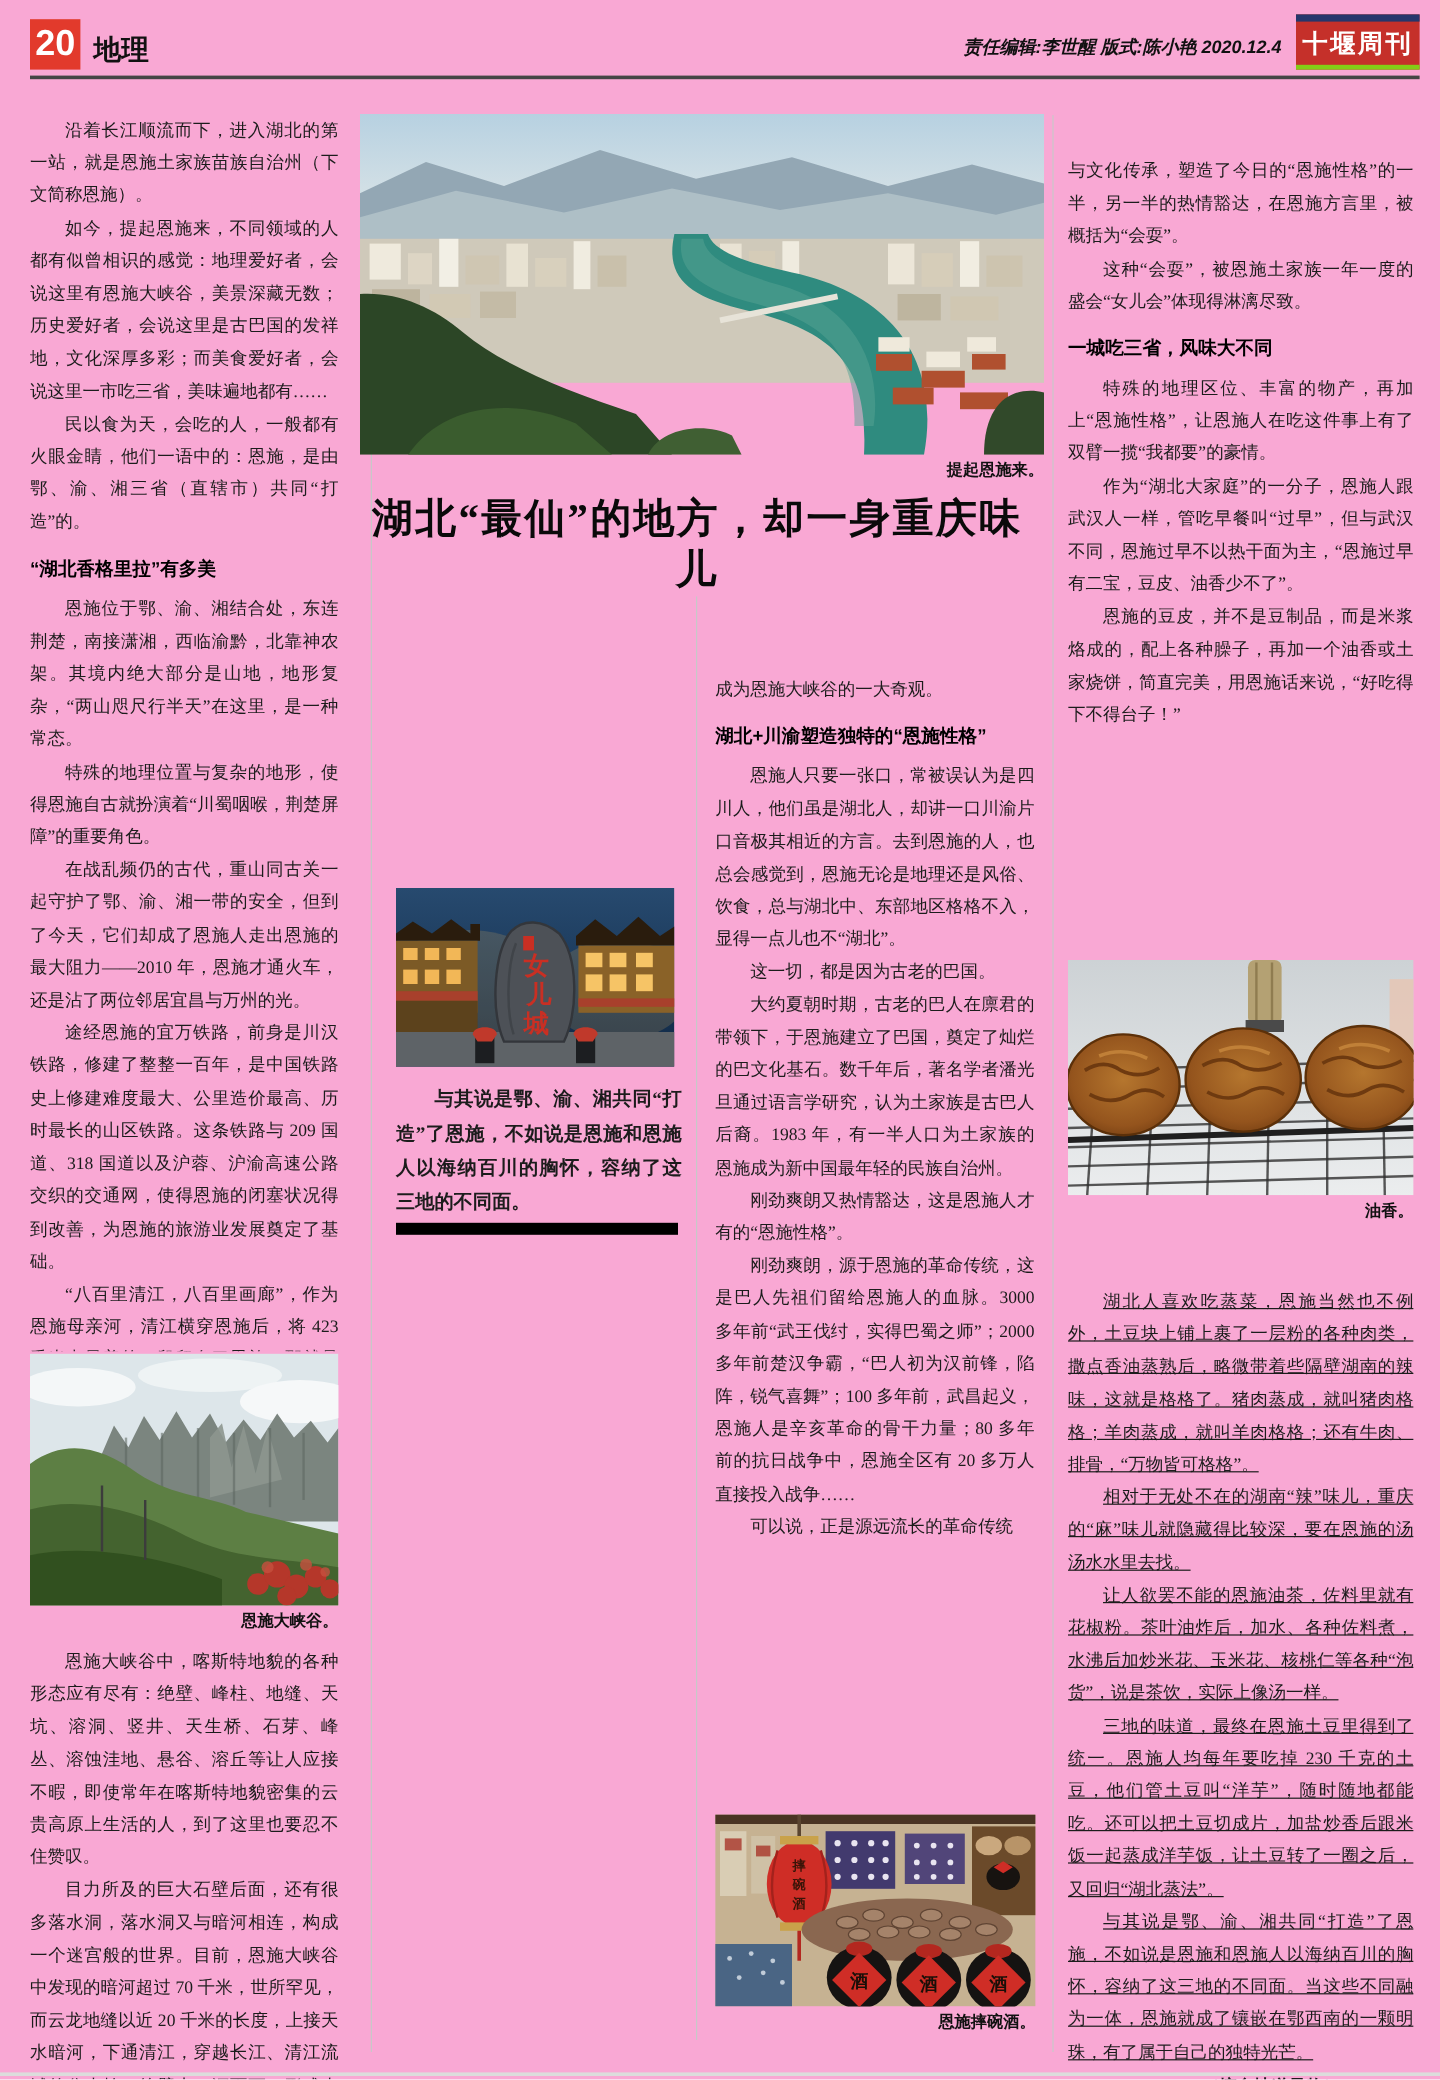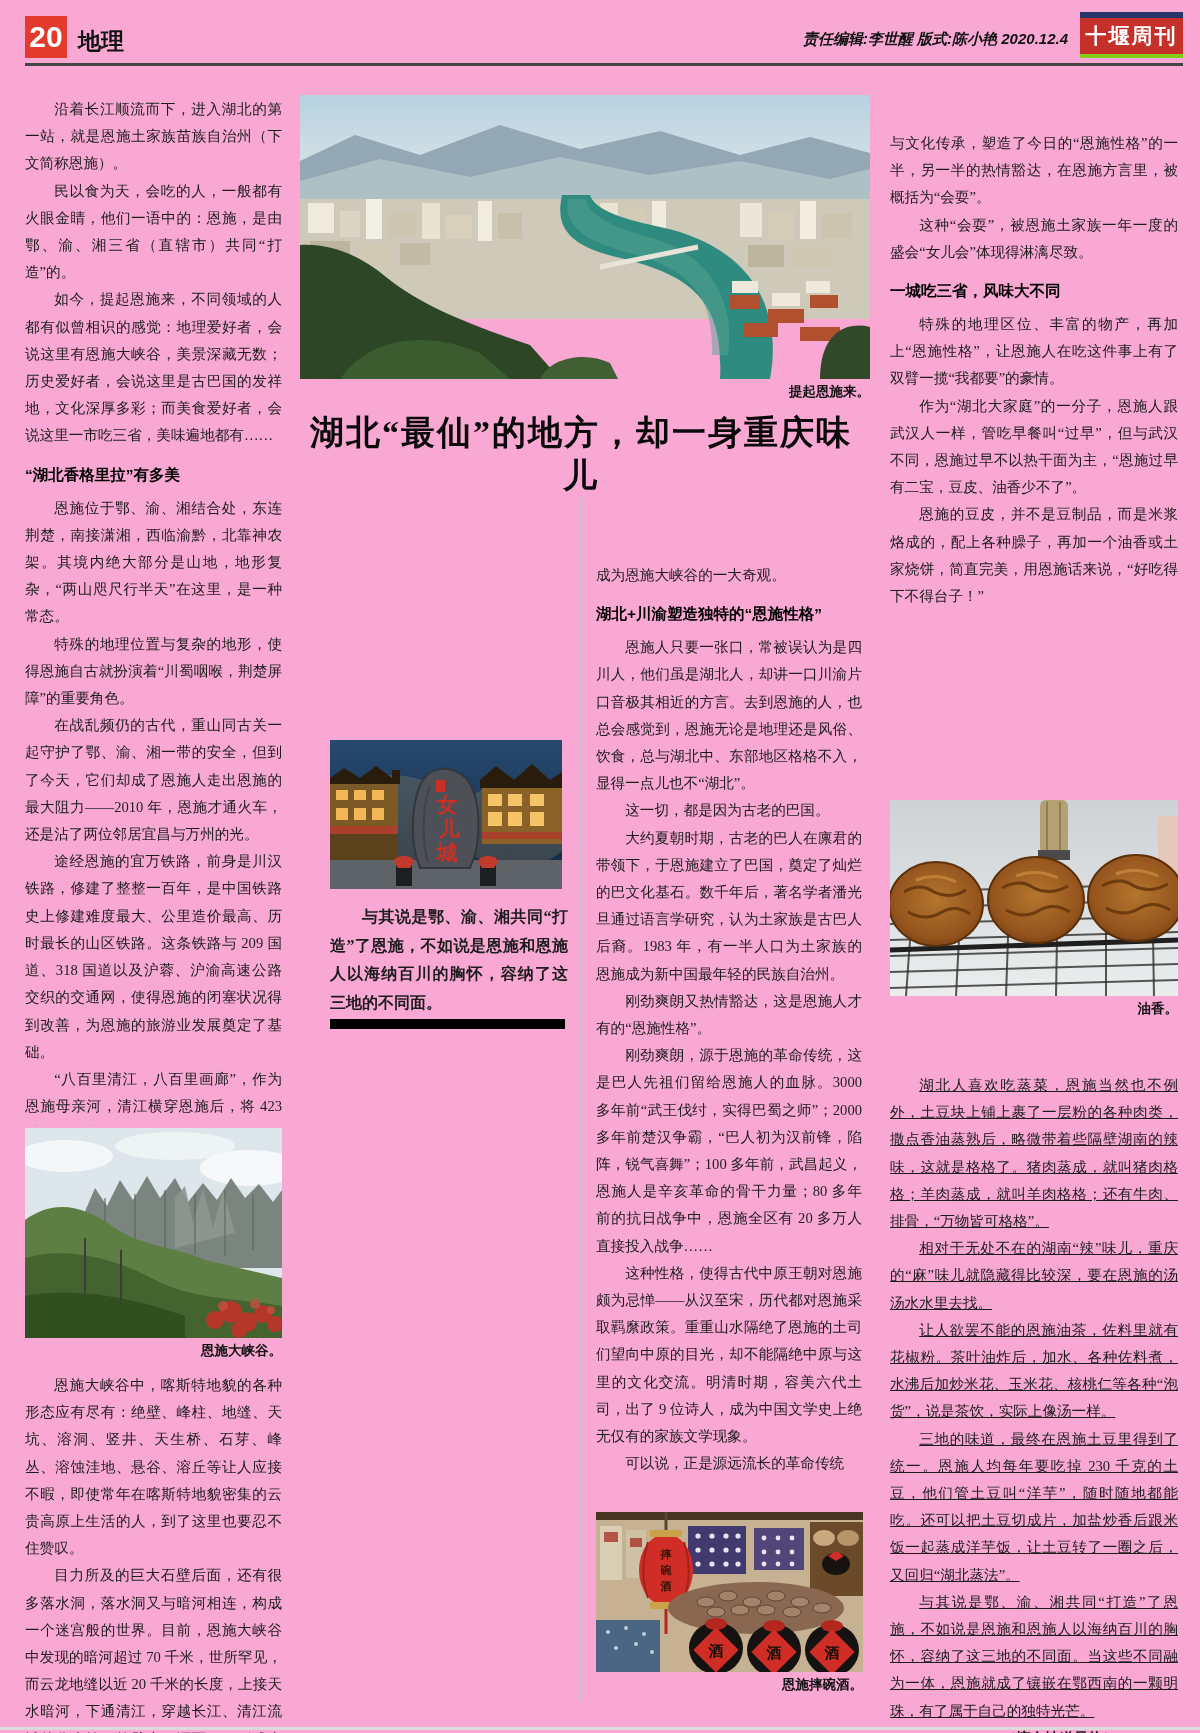--- a/index.html
+++ b/index.html
@@ -47,22 +47,22 @@
   <div class="abs masthead">十堰周刊</div>
   <div class="abs hrule"></div>
 
   <div class="abs vdiv" style="left:309px;top:96px;height:1614px;"></div>
   <div class="abs vdiv" style="left:580px;top:497px;height:1203px;"></div>
   <div class="abs vdiv" style="left:877px;top:96px;height:1614px;"></div>
   <div class="abs pagebottom"></div>
 
   <div class="abs body-text clip" style="left:25px;top:96px;width:257px;height:1030px;">
     <p>沿着长江顺流而下，进入湖北的第一站，就是恩施土家族苗族自治州（下文简称恩施）。</p>
+    <p>如今，提起恩施来，不同领域的人都有似曾相识的感觉：地理爱好者，会说这里有恩施大峡谷，美景深藏无数；历史爱好者，会说这里是古巴国的发祥地，文化深厚多彩；而美食爱好者，会说这里一市吃三省，美味遍地都有……</p>
     <p>民以食为天，会吃的人，一般都有火眼金睛，他们一语中的：恩施，是由鄂、渝、湘三省（直辖市）共同“打造”的。</p>
-    <p>如今，提起恩施来，不同领域的人都有似曾相识的感觉：地理爱好者，会说这里有恩施大峡谷，美景深藏无数；历史爱好者，会说这里是古巴国的发祥地，文化深厚多彩；而美食爱好者，会说这里一市吃三省，美味遍地都有……</p>
     <div class="subhead">“湖北香格里拉”有多美</div>
     <p>恩施位于鄂、渝、湘结合处，东连荆楚，南接潇湘，西临渝黔，北靠神农架。其境内绝大部分是山地，地形复杂，“两山咫尺行半天”在这里，是一种常态。</p>
     <p>特殊的地理位置与复杂的地形，使得恩施自古就扮演着“川蜀咽喉，荆楚屏障”的重要角色。</p>
     <p>在战乱频仍的古代，重山同古关一起守护了鄂、渝、湘一带的安全，但到了今天，它们却成了恩施人走出恩施的最大阻力——2010 年，恩施才通火车，还是沾了两位邻居宜昌与万州的光。</p>
     <p>途经恩施的宜万铁路，前身是川汉铁路，修建了整整一百年，是中国铁路史上修建难度最大、公里造价最高、历时最长的山区铁路。这条铁路与 209 国道、318 国道以及沪蓉、沪渝高速公路交织的交通网，使得恩施的闭塞状况得到改善，为恩施的旅游业发展奠定了基础。</p>
     <p>“八百里清江，八百里画廊”，作为恩施母亲河，清江横穿恩施后，将 423 千米中最美的一段留在了恩施，那就是恩施大峡谷。对于地质爱好者来说，这里简直就是一座“喀斯特地貌天然博物馆”：</p>
   </div>
 
   <div class="abs" style="left:25px;top:1128px;width:257px;height:210px;">
     <svg viewBox="0 0 257 210" width="257" height="210" preserveAspectRatio="none">
@@ -220,21 +220,20 @@
   <div class="abs blackbar" style="left:330px;top:1019px;width:235px;height:10px;"></div>
 
   <div class="abs body-text clip" style="left:596px;top:562px;width:266px;height:950px;">
     <p class="noindent">成为恩施大峡谷的一大奇观。</p>
     <div class="subhead">湖北+川渝塑造独特的“恩施性格”</div>
     <p>恩施人只要一张口，常被误认为是四川人，他们虽是湖北人，却讲一口川渝片口音极其相近的方言。去到恩施的人，也总会感觉到，恩施无论是地理还是风俗、饮食，总与湖北中、东部地区格格不入，显得一点儿也不“湖北”。</p>
     <p>这一切，都是因为古老的巴国。</p>
     <p>大约夏朝时期，古老的巴人在廪君的带领下，于恩施建立了巴国，奠定了灿烂的巴文化基石。数千年后，著名学者潘光旦通过语言学研究，认为土家族是古巴人后裔。1983 年，有一半人口为土家族的恩施成为新中国最年轻的民族自治州。</p>
     <p>刚劲爽朗又热情豁达，这是恩施人才有的“恩施性格”。</p>
     <p>刚劲爽朗，源于恩施的革命传统，这是巴人先祖们留给恩施人的血脉。3000 多年前“武王伐纣，实得巴蜀之师”；2000 多年前楚汉争霸，“巴人初为汉前锋，陷阵，锐气喜舞”；100 多年前，武昌起义，恩施人是辛亥革命的骨干力量；80 多年前的抗日战争中，恩施全区有 20 多万人直接投入战争……</p>
-    <p>这种性格，使得古代中原王朝对恩施颇为忌惮——从汉至宋，历代都对恩施采取羁縻政策。重重山水隔绝了恩施的土司们望向中原的目光，却不能隔绝中原与这里的文化交流。明清时期，容美六代土司，出了 9 位诗人，成为中国文学史上绝无仅有的家族文学现象。</p>
     <p>可以说，正是源远流长的革命传统</p>
   </div>
 
   <div class="abs" style="left:596px;top:1512px;width:267px;height:160px;">
     <svg viewBox="0 0 267 160" width="267" height="160" preserveAspectRatio="none">
       <rect width="267" height="160" fill="#c6b292"></rect>
       <rect width="267" height="8" fill="#4a3423"></rect>
       <g>
         <rect x="4" y="14" width="22" height="54" fill="#d9cdb4"></rect>
         <rect x="30" y="18" width="20" height="48" fill="#cfc1a6"></rect>

